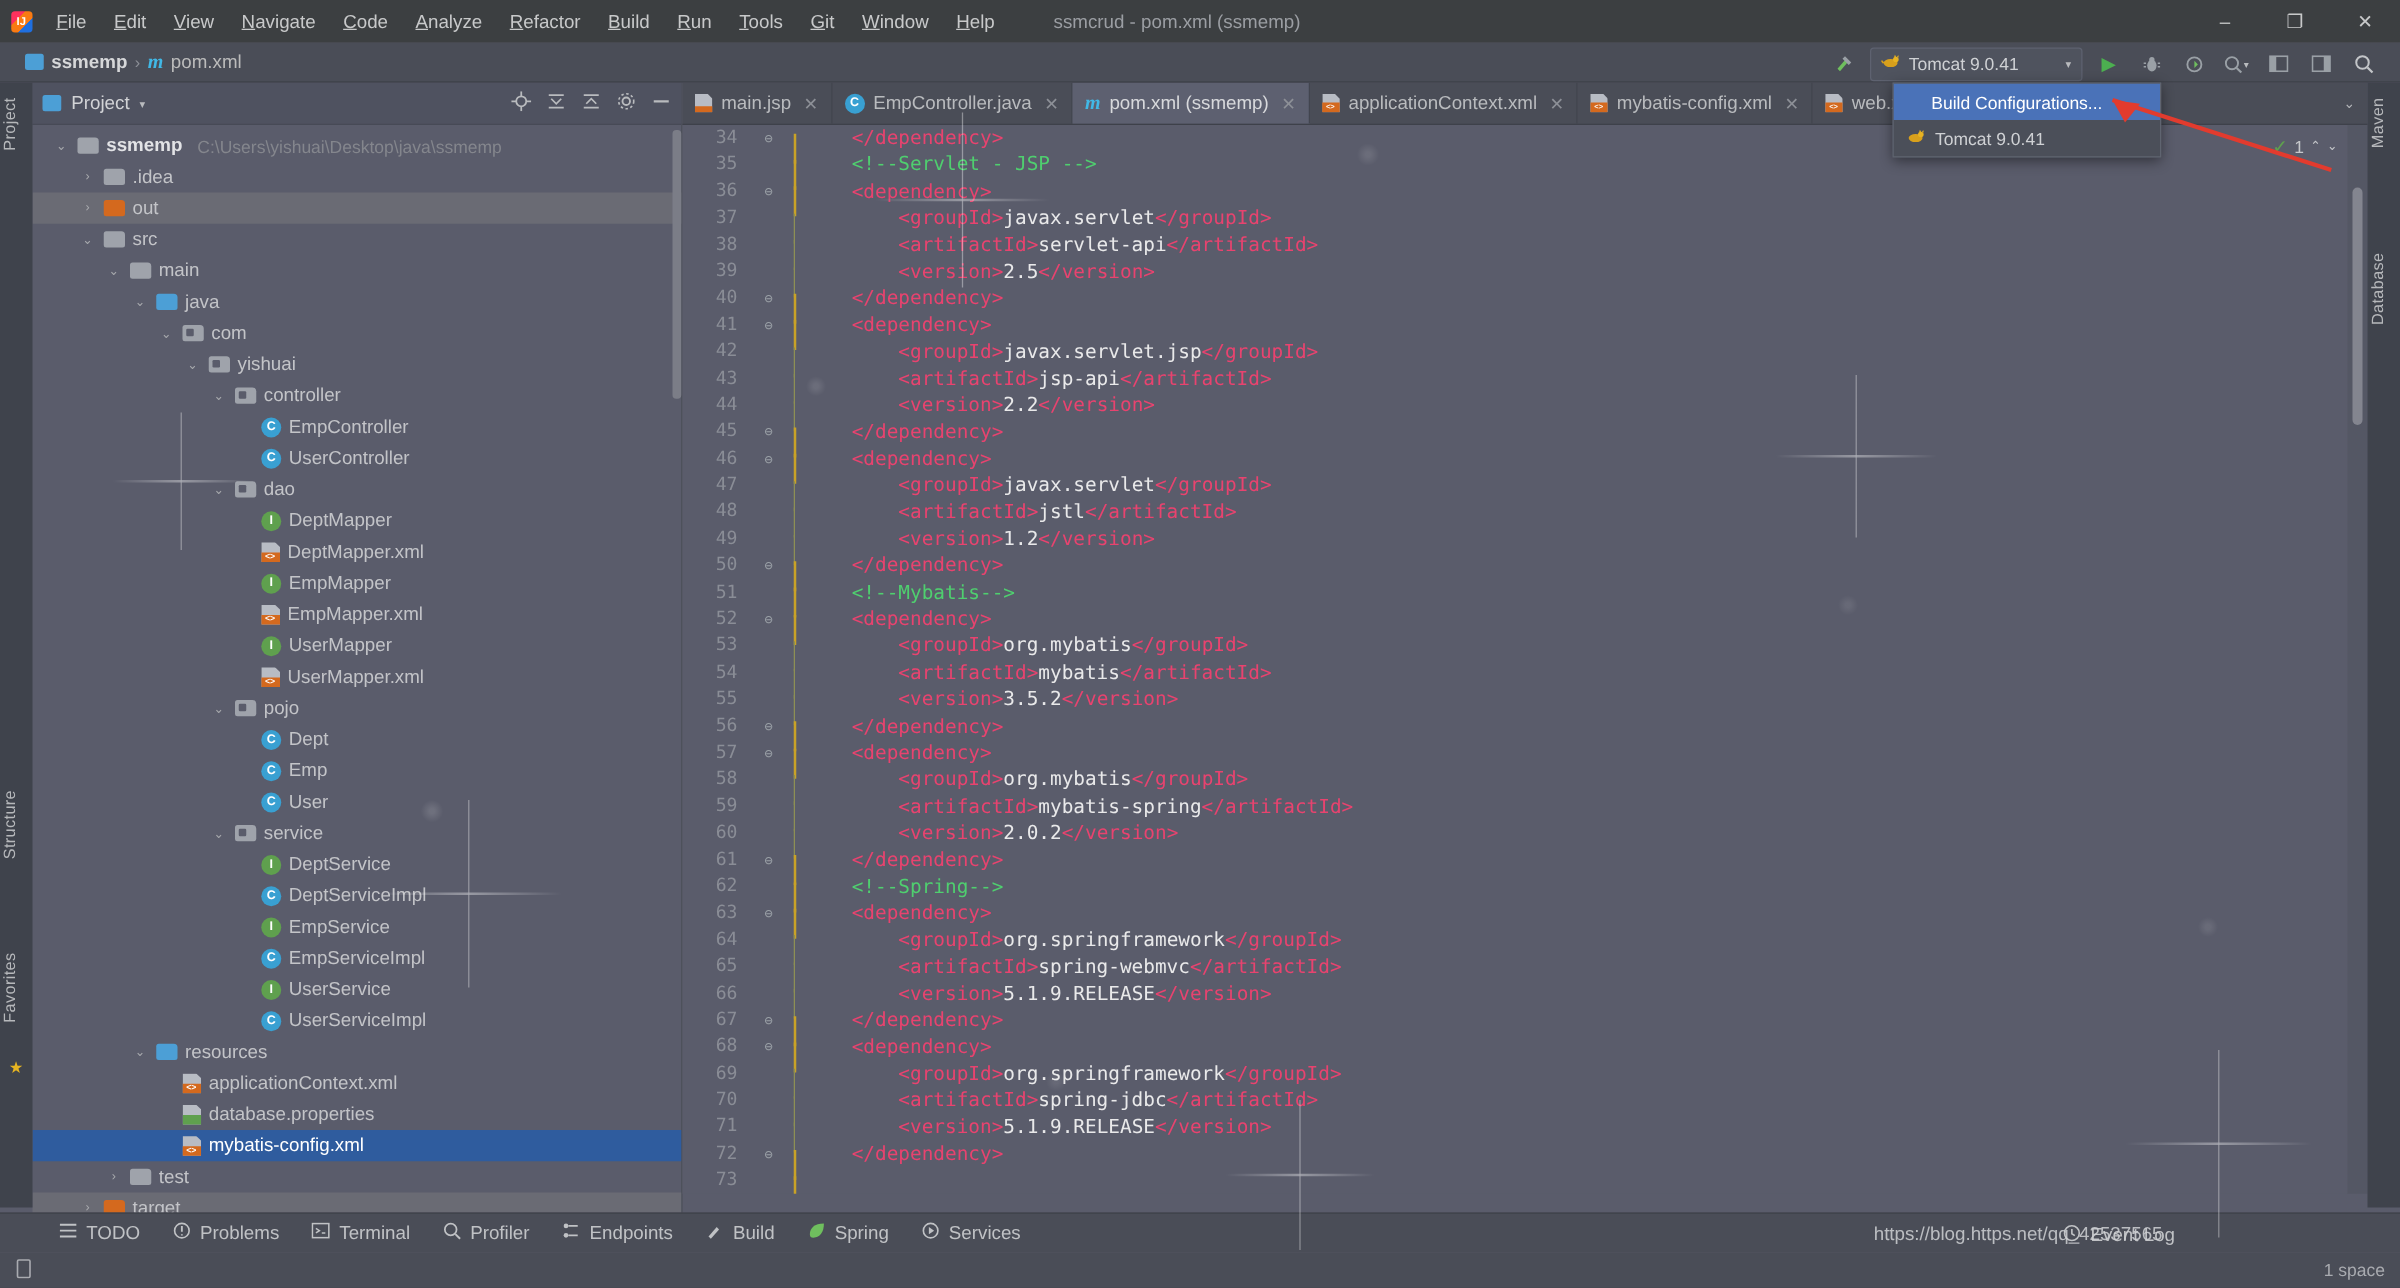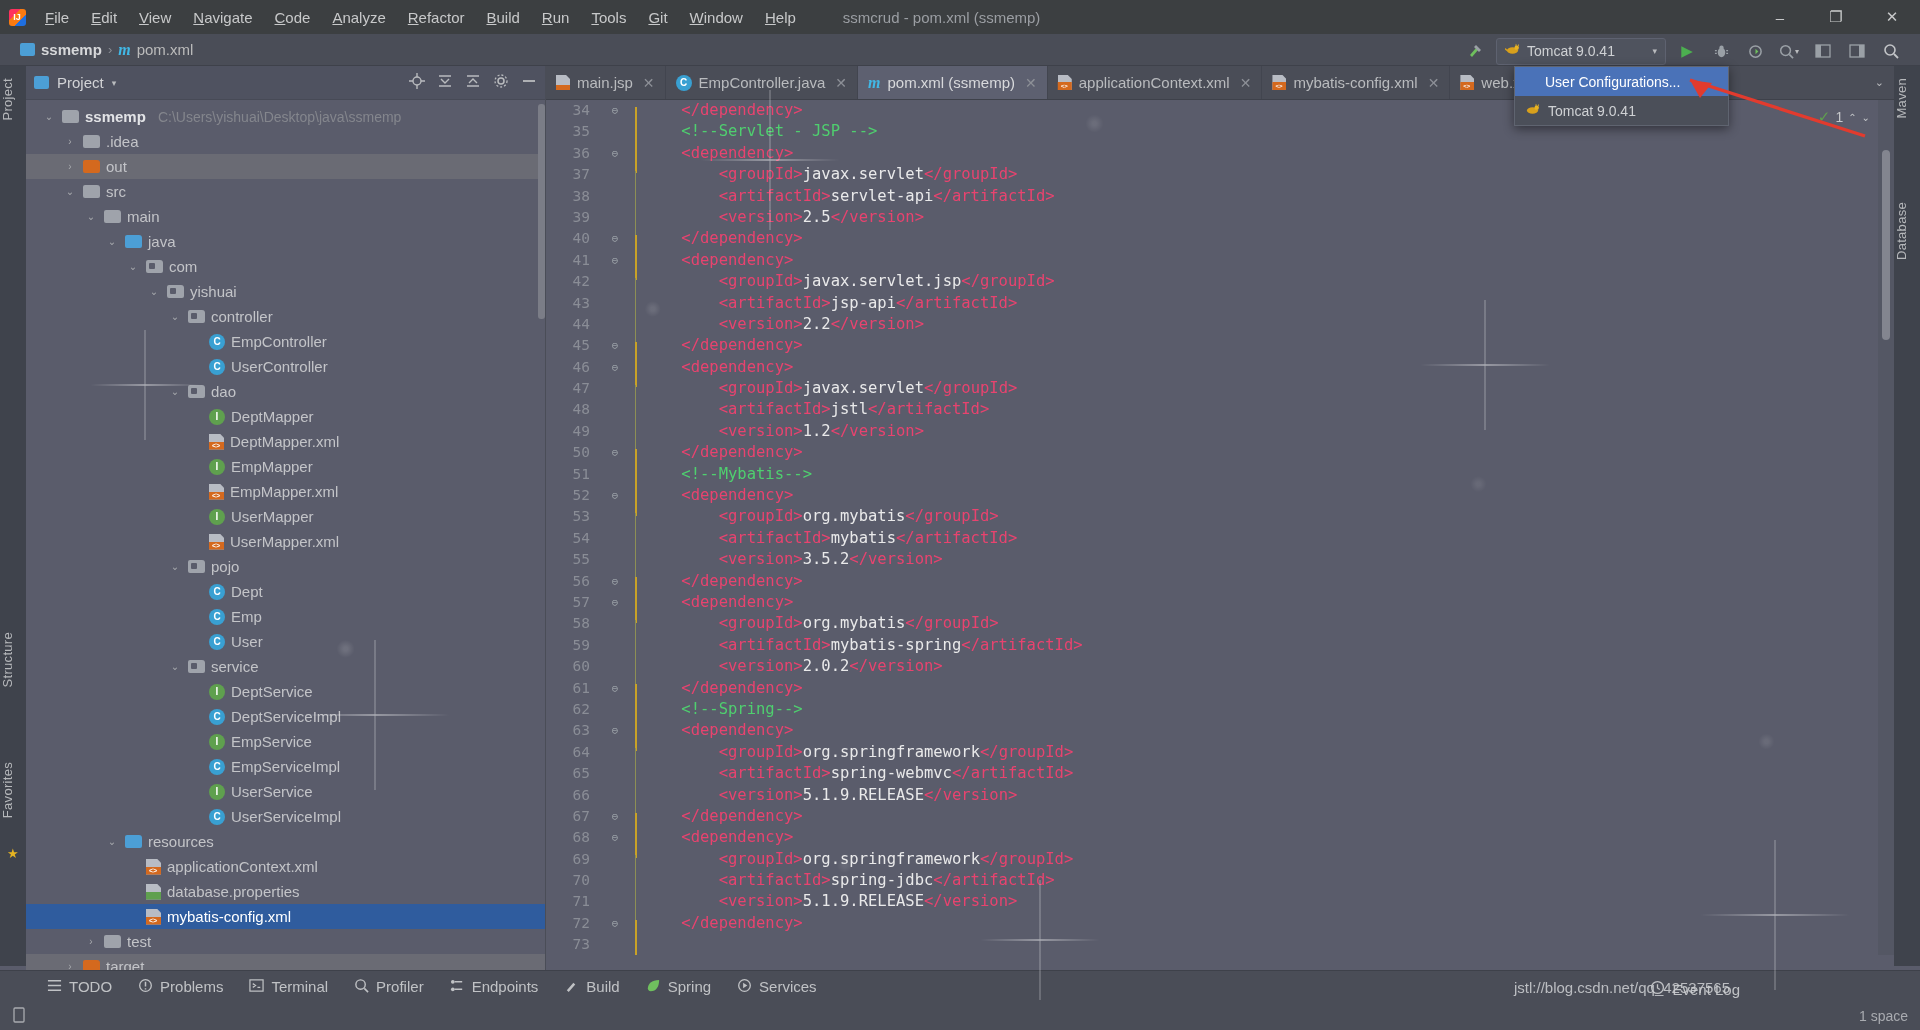--- a/index.html
+++ b/index.html
@@ -286,21 +286,21 @@
     <div class="tb-ico">
       <svg width="16" height="16" viewBox="0 0 16 16">
           <circle cx="7" cy="7" r="5" fill="none" stroke="#c3c5c8" stroke-width="1.6"></circle>
           <path d="M11 11 L15 15" stroke="#c3c5c8" stroke-width="1.8"></path>
         </svg>
     </div>
   </div>
 
   <div id="cfg-menu">
     <div class="mi sel">
-      <span>User Configurations...</span>
+      <span>Build Configurations...</span>
     </div>
     <div class="mi">
       <span>
         <svg width="15" height="13" viewBox="0 0 16 14">
             <ellipse cx="8" cy="8" rx="6" ry="3.5" fill="#d8a01c"></ellipse>
             <circle cx="12.5" cy="5" r="2.4" fill="#e8b322"></circle>
             <path d="M11 3 L11.7 0.8 L12.8 2.6 Z" fill="#e8b322"></path>
             <path d="M13.5 2.8 L14.6 1 L15 3.2 Z" fill="#e8b322"></path>
           </svg>
       </span>
@@ -942,21 +942,21 @@
 
   <div id="statusbar">
     <span>
       <svg width="14" height="16" viewBox="0 0 14 16">
           <rect x="2" y="1" width="10" height="14" fill="none" stroke="#a9abb0" stroke-width="1.3" rx="1"></rect>
         </svg>
     </span>
     <span style="margin-left:auto;">1 space</span>
   </div>
 
-  <div id="watermark">jstl://blog.csdn.net/qq_42537565</div>
+  <div id="watermark">https://blog.https.net/qq_42537565</div>
 
   <div id="wash"></div>
   <div class="star" style="left:300px;top:640px;width:150px;height:150px;"></div>
   <div class="star" style="left:90px;top:330px;width:110px;height:110px;"></div>
   <div class="star" style="left:1420px;top:300px;width:130px;height:130px;"></div>
   <div class="star" style="left:700px;top:90px;width:140px;height:140px;"></div>
   <div class="star" style="left:1700px;top:840px;width:150px;height:150px;"></div>
   <div class="star" style="left:980px;top:880px;width:120px;height:120px;"></div>
 </div>
 

